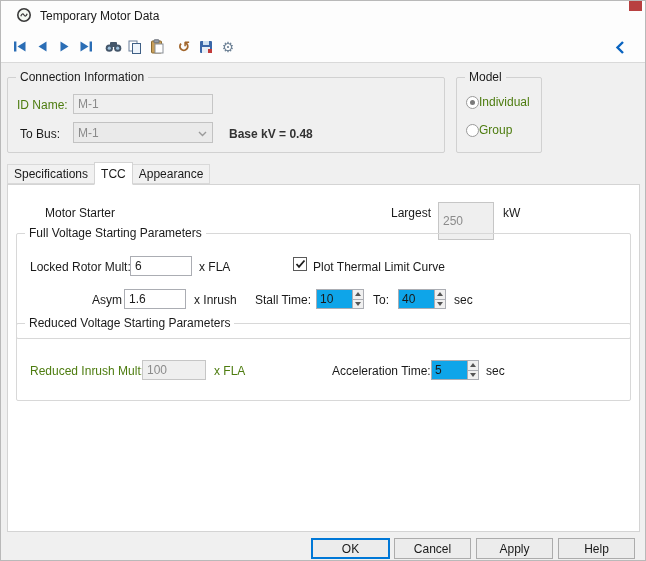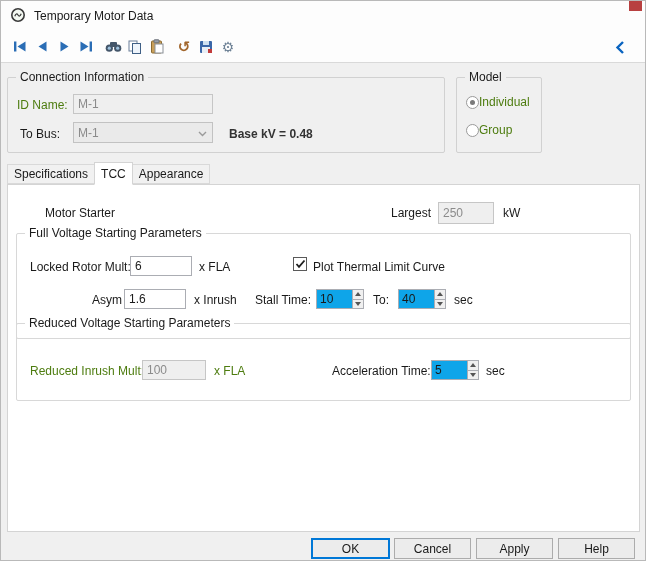--- a/index.html
+++ b/index.html
@@ -14,21 +14,21 @@
     position: relative;
     width: 646px; height: 561px;
     background: #f0f0f0;
     border: 1px solid #b9b9b9;
     overflow: hidden;
   }
   
   .titlebar {
     position:absolute; top:0; left:0; right:0; height:30px;
     background:#fdfdfd;
-    display:flex; align-items:center; padding-left:9px; gap:8px;
+    display:flex; align-items:center; padding-left:15px; gap:8px;
   }
   .title-text { font-size:12px; color:#1a1a1a; }
   .artifact { position:absolute; top:0; right:3px; width:13px; height:10px; background:#b84040; }
   
   .toolbar {
     position:absolute; top:30px; left:0; right:0; height:32px;
     background:#fdfdfd; border-bottom:1px solid #d9d9d9;
     display:flex; align-items:center; padding-left:10px; gap:4px;
   }
   .tbtn {
@@ -220,21 +220,21 @@
   <div class="tabs">
     <div class="tab">Specifications</div>
     <div class="tab active">TCC</div>
     <div class="tab">Appearance</div>
   </div>
 
   <div class="panel">
 
     <span class="label" style="left:37px; top:21px;">Motor Starter</span>
     <span class="label" style="left:383px; top:21px;">Largest</span>
-    <input class="field disabled" style="left: 430px; top: 17px; width: 56px; height: 22px;" disabled="" value="250">
+    <input class="field disabled" style="left: 430px; top: 17px; width: 56px; height: 38px;" disabled="" value="250">
     <span class="label" style="left:495px; top:21px;">kW</span>
 
     <div class="groupbox" style="left:8px; top:48px; width:615px; height:106px; border-color:#d8d8d8;">
       <span class="gb-label on-white">Full Voltage Starting Parameters</span>
 
       <span class="label" style="left:13px; top:26px;">Locked Rotor Mult:</span>
       <input class="field" style="left: 113px; top: 22px; width: 62px; height: 20px;" value="6">
       <span class="label" style="left:182px; top:26px;">x FLA</span>
 
       <span class="checkbox" style="left:276px; top:23px;">

